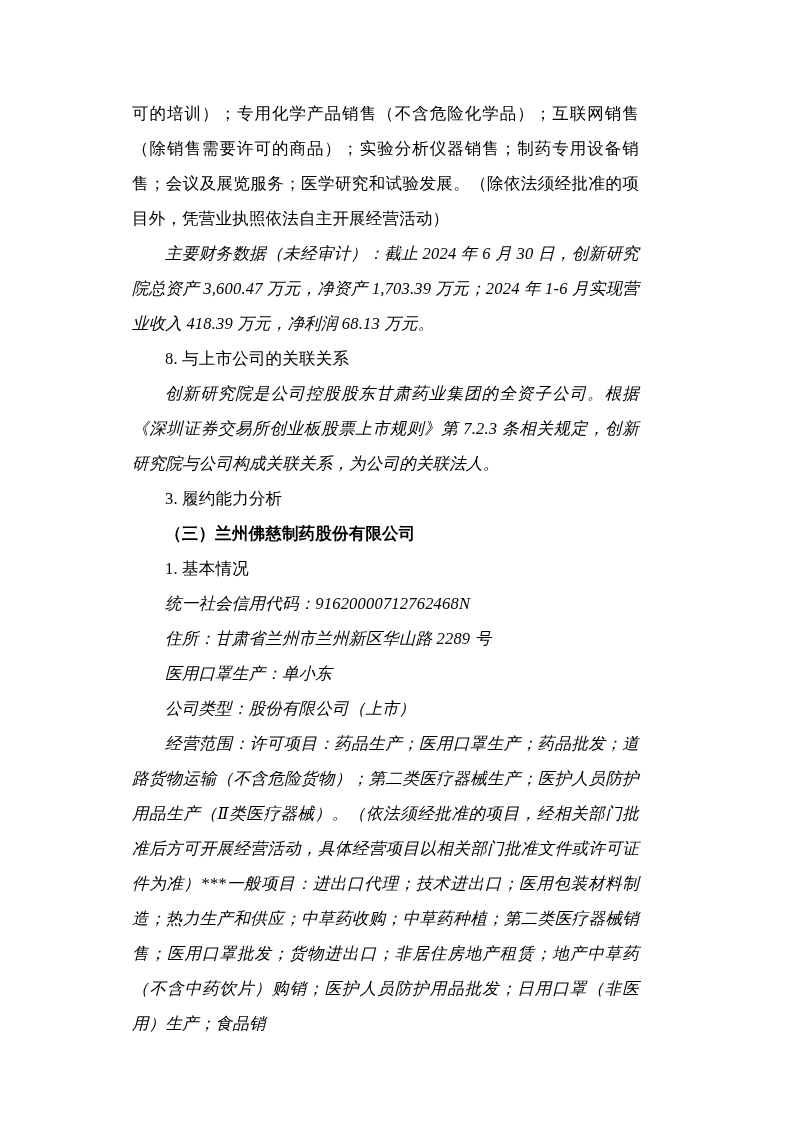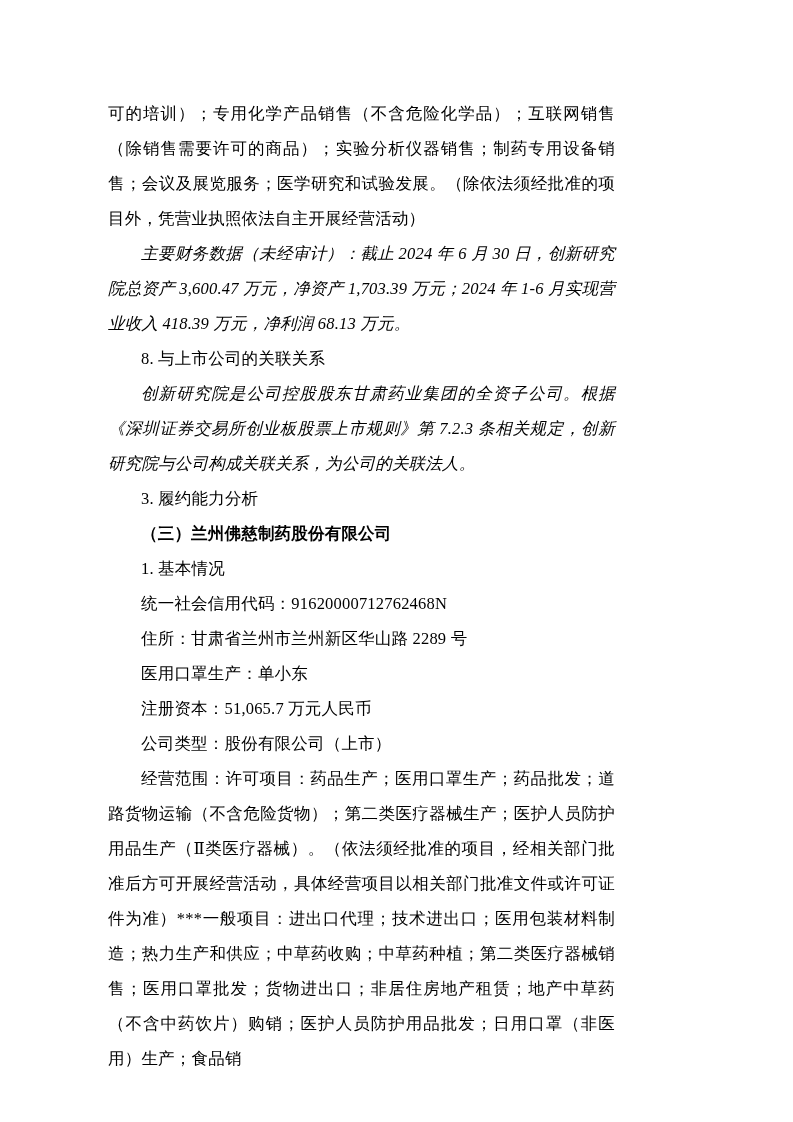--- a/index.html
+++ b/index.html
@@ -13,20 +13,21 @@
     font-family: "Liberation Serif", "DejaVu Serif", serif;
     color: #000000;
   }
   .page {
     position: relative;
     width: 723px;
     height: 1122px;
     box-sizing: border-box;
     padding: 96px 108px 80px 108px;
     background: #ffffff;
+    margin-left: 24px;
   }
   .doc-body {
     font-size: 16.5px;
     line-height: 35px;
     text-align: justify;
     text-justify: inter-ideograph;
     letter-spacing: 0.2px;
   }
   p {
     margin: 0;
@@ -37,20 +38,21 @@
   }
   .noindent {
     text-indent: 0;
   }
   .heading {
     text-indent: 2em;
     font-weight: bold;
   }
   .field-line {
     text-indent: 2em;
+    font-style: italic;
   }
   .num-item {
     text-indent: 2em;
   }
 </style>
 </head>
 <body>
 
 <div class="page">
   <div class="doc-body">
@@ -69,21 +71,20 @@
     <p class="heading">（三）兰州佛慈制药股份有限公司</p>
 
     <p class="num-item">1. 基本情况</p>
 
     <p class="field-line">统一社会信用代码：91620000712762468N</p>
 
     <p class="field-line">住所：甘肃省兰州市兰州新区华山路 2289 号</p>
 
     <p class="field-line">医用口罩生产：单小东</p>
 
-    <p class="field-line">注册资本：51,065.7 万元人民币</p>
 
 
     <p class="field-line">公司类型：股份有限公司（上市）</p>
 
     <p class="field-line">经营范围：许可项目：药品生产；医用口罩生产；药品批发；道路货物运输（不含危险货物）；第二类医疗器械生产；医护人员防护用品生产（Ⅱ类医疗器械）。（依法须经批准的项目，经相关部门批准后方可开展经营活动，具体经营项目以相关部门批准文件或许可证件为准）***一般项目：进出口代理；技术进出口；医用包装材料制造；热力生产和供应；中草药收购；中草药种植；第二类医疗器械销售；医用口罩批发；货物进出口；非居住房地产租赁；地产中草药（不含中药饮片）购销；医护人员防护用品批发；日用口罩（非医用）生产；食品销</p>
 
   </div>
 </div>
 
 </body></html>

